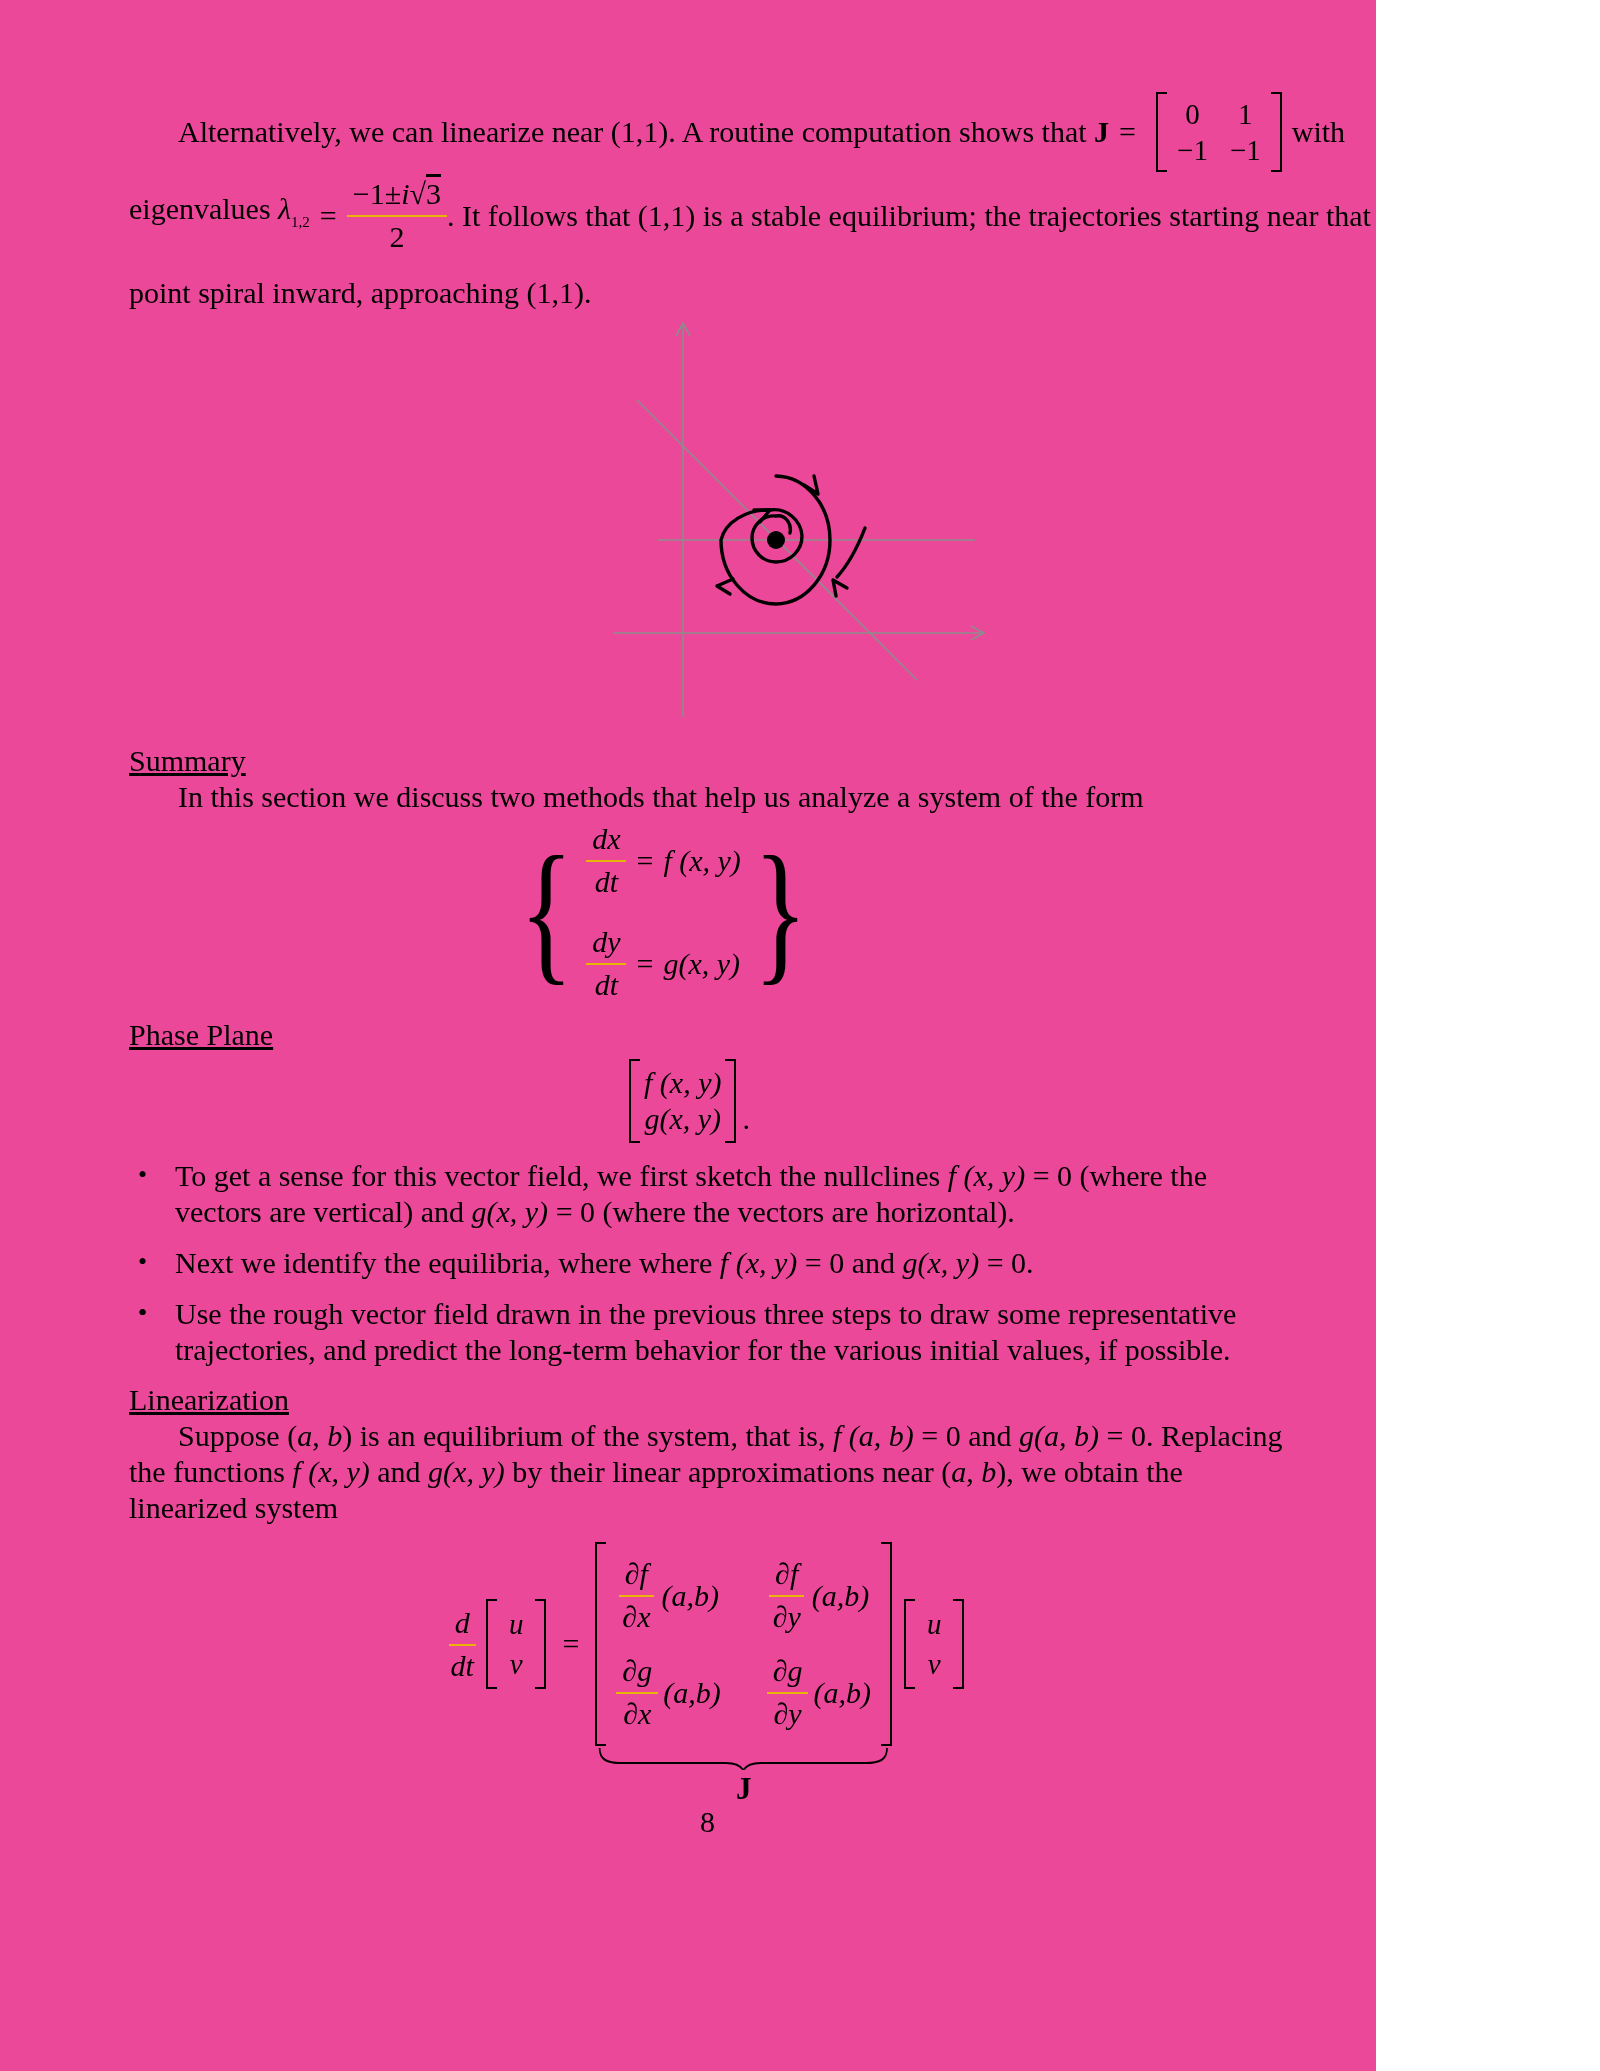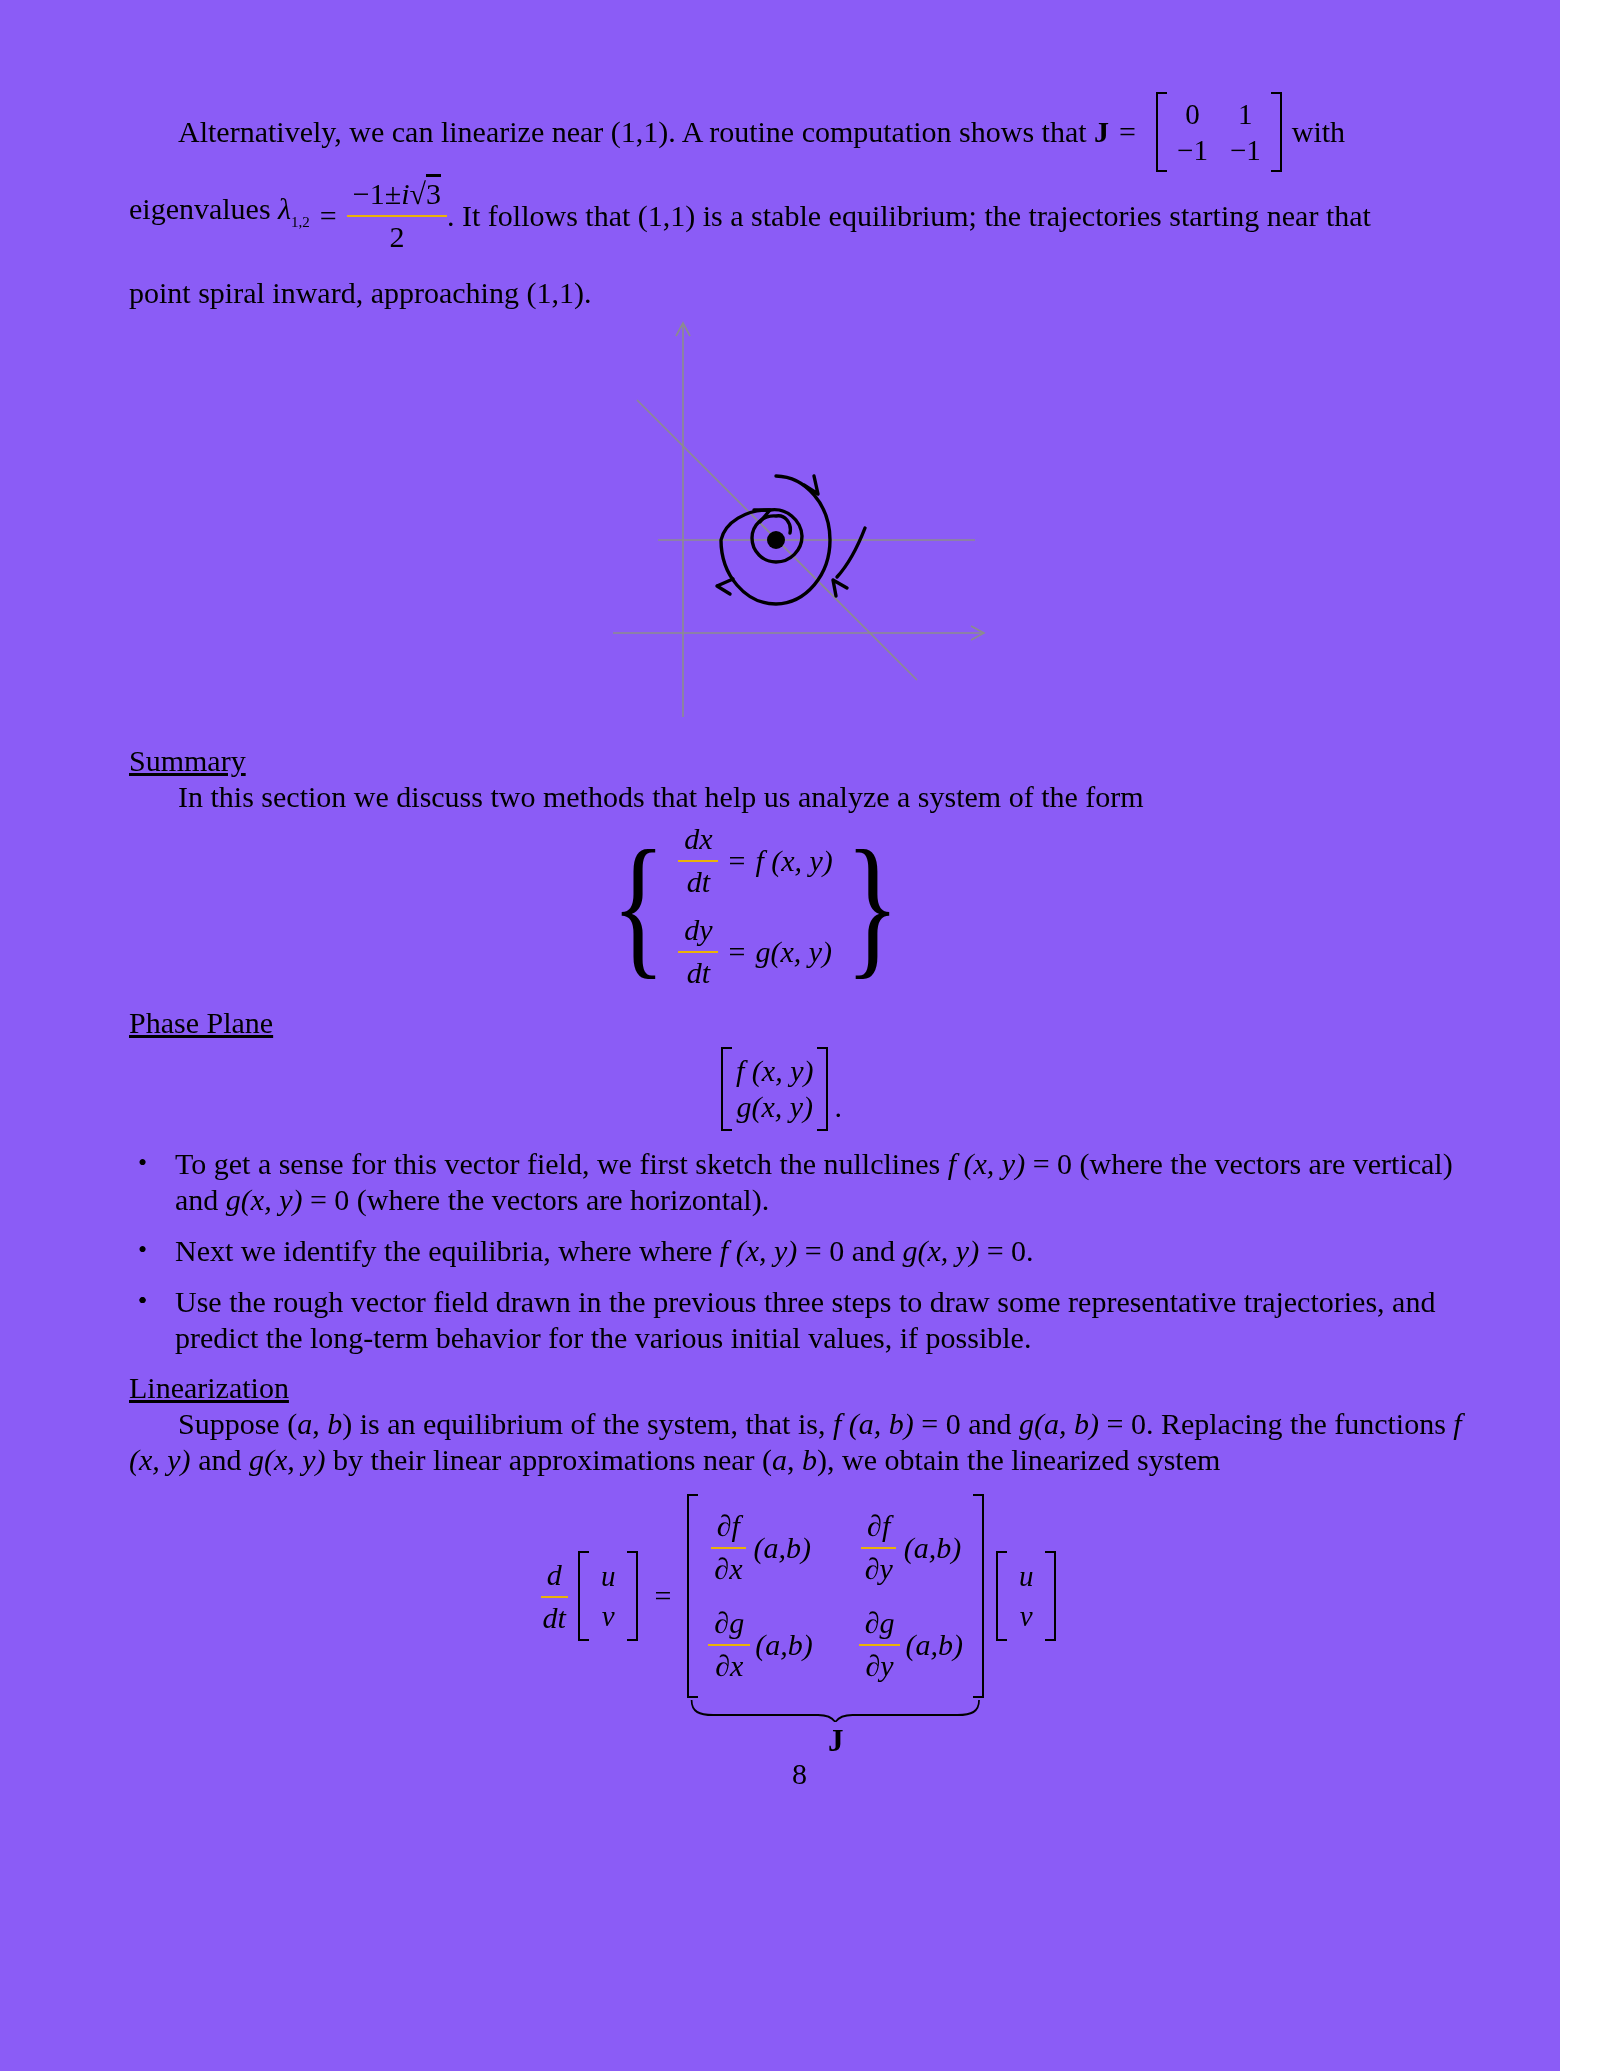--- a/index.html
+++ b/index.html
@@ -1,27 +1,27 @@
 <!DOCTYPE html>
 <html><head>
 <meta charset="utf-8">
 <style>
   html, body { margin:0; padding:0; background:#fff; }
   .page {
     position: relative;
-    width: 1560px;
+    width: 1376px;
     height: 2071px;
     box-sizing: border-box;
     padding: 92px 90px 0 129px;
     font-family: "Liberation Serif", serif;
     font-size: 30px;
     line-height: 36px;
     color: #000;
     overflow: hidden;
-    background: #8b5cf6;
+    background: #ec4899;
   }
   .it { font-style: italic; }
   .bf { font-weight: 700; }
   .ul { }
   .ov { text-decoration: overline; }
   .sub { font-size: 15px; vertical-align: -8px; }
   .m  { font-style: italic; }
 
   .mline { display: flex; align-items: center; white-space: nowrap; }
   .l1 { margin-left: 49px; }
@@ -48,21 +48,21 @@
   .fig { width: 430px; height: 418px; margin-left: 451px; margin-top: 2px; }
 
   .sechead { text-decoration: underline; margin-top: 12px; width: fit-content; }
   .sechead.mt14 { margin-top: 14px; }
   .para-ind { text-indent: 49px; }
 
   .display { display: flex; justify-content: center; align-items: center; width: fit-content; margin-left: auto; margin-right: auto; }
 
   .sys { margin-top: 6px; transform: translateX(-44px); }
   .brace { font-size: 156px; line-height: 0.95; display: inline-block; transform: scaleX(.72); font-weight: 400; }
-  .sysrows { display: flex; flex-direction: column; gap: 12px; margin: 0 2px; }
+  .sysrows { display: flex; flex-direction: column; gap: 24px; margin: 0 2px; }
   .eqrow { display: flex; align-items: center; }
   .eqrow .frac { font-style: italic; }
   .eqrow .eqs { margin: 0 10px; }
 
   .vf { margin-top: 6px; transform: translateX(-18px); }
   .vfcol { display: flex; flex-direction: column; align-items: center; padding: 6px 4px; font-style: italic; }
   .vfdot { align-self: flex-end; margin-left: 6px; margin-bottom: 6px; }
 
   .bullets { margin-top: 2px; }
   .bullet { position: relative; padding-left: 46px; margin-top: 15px; }

